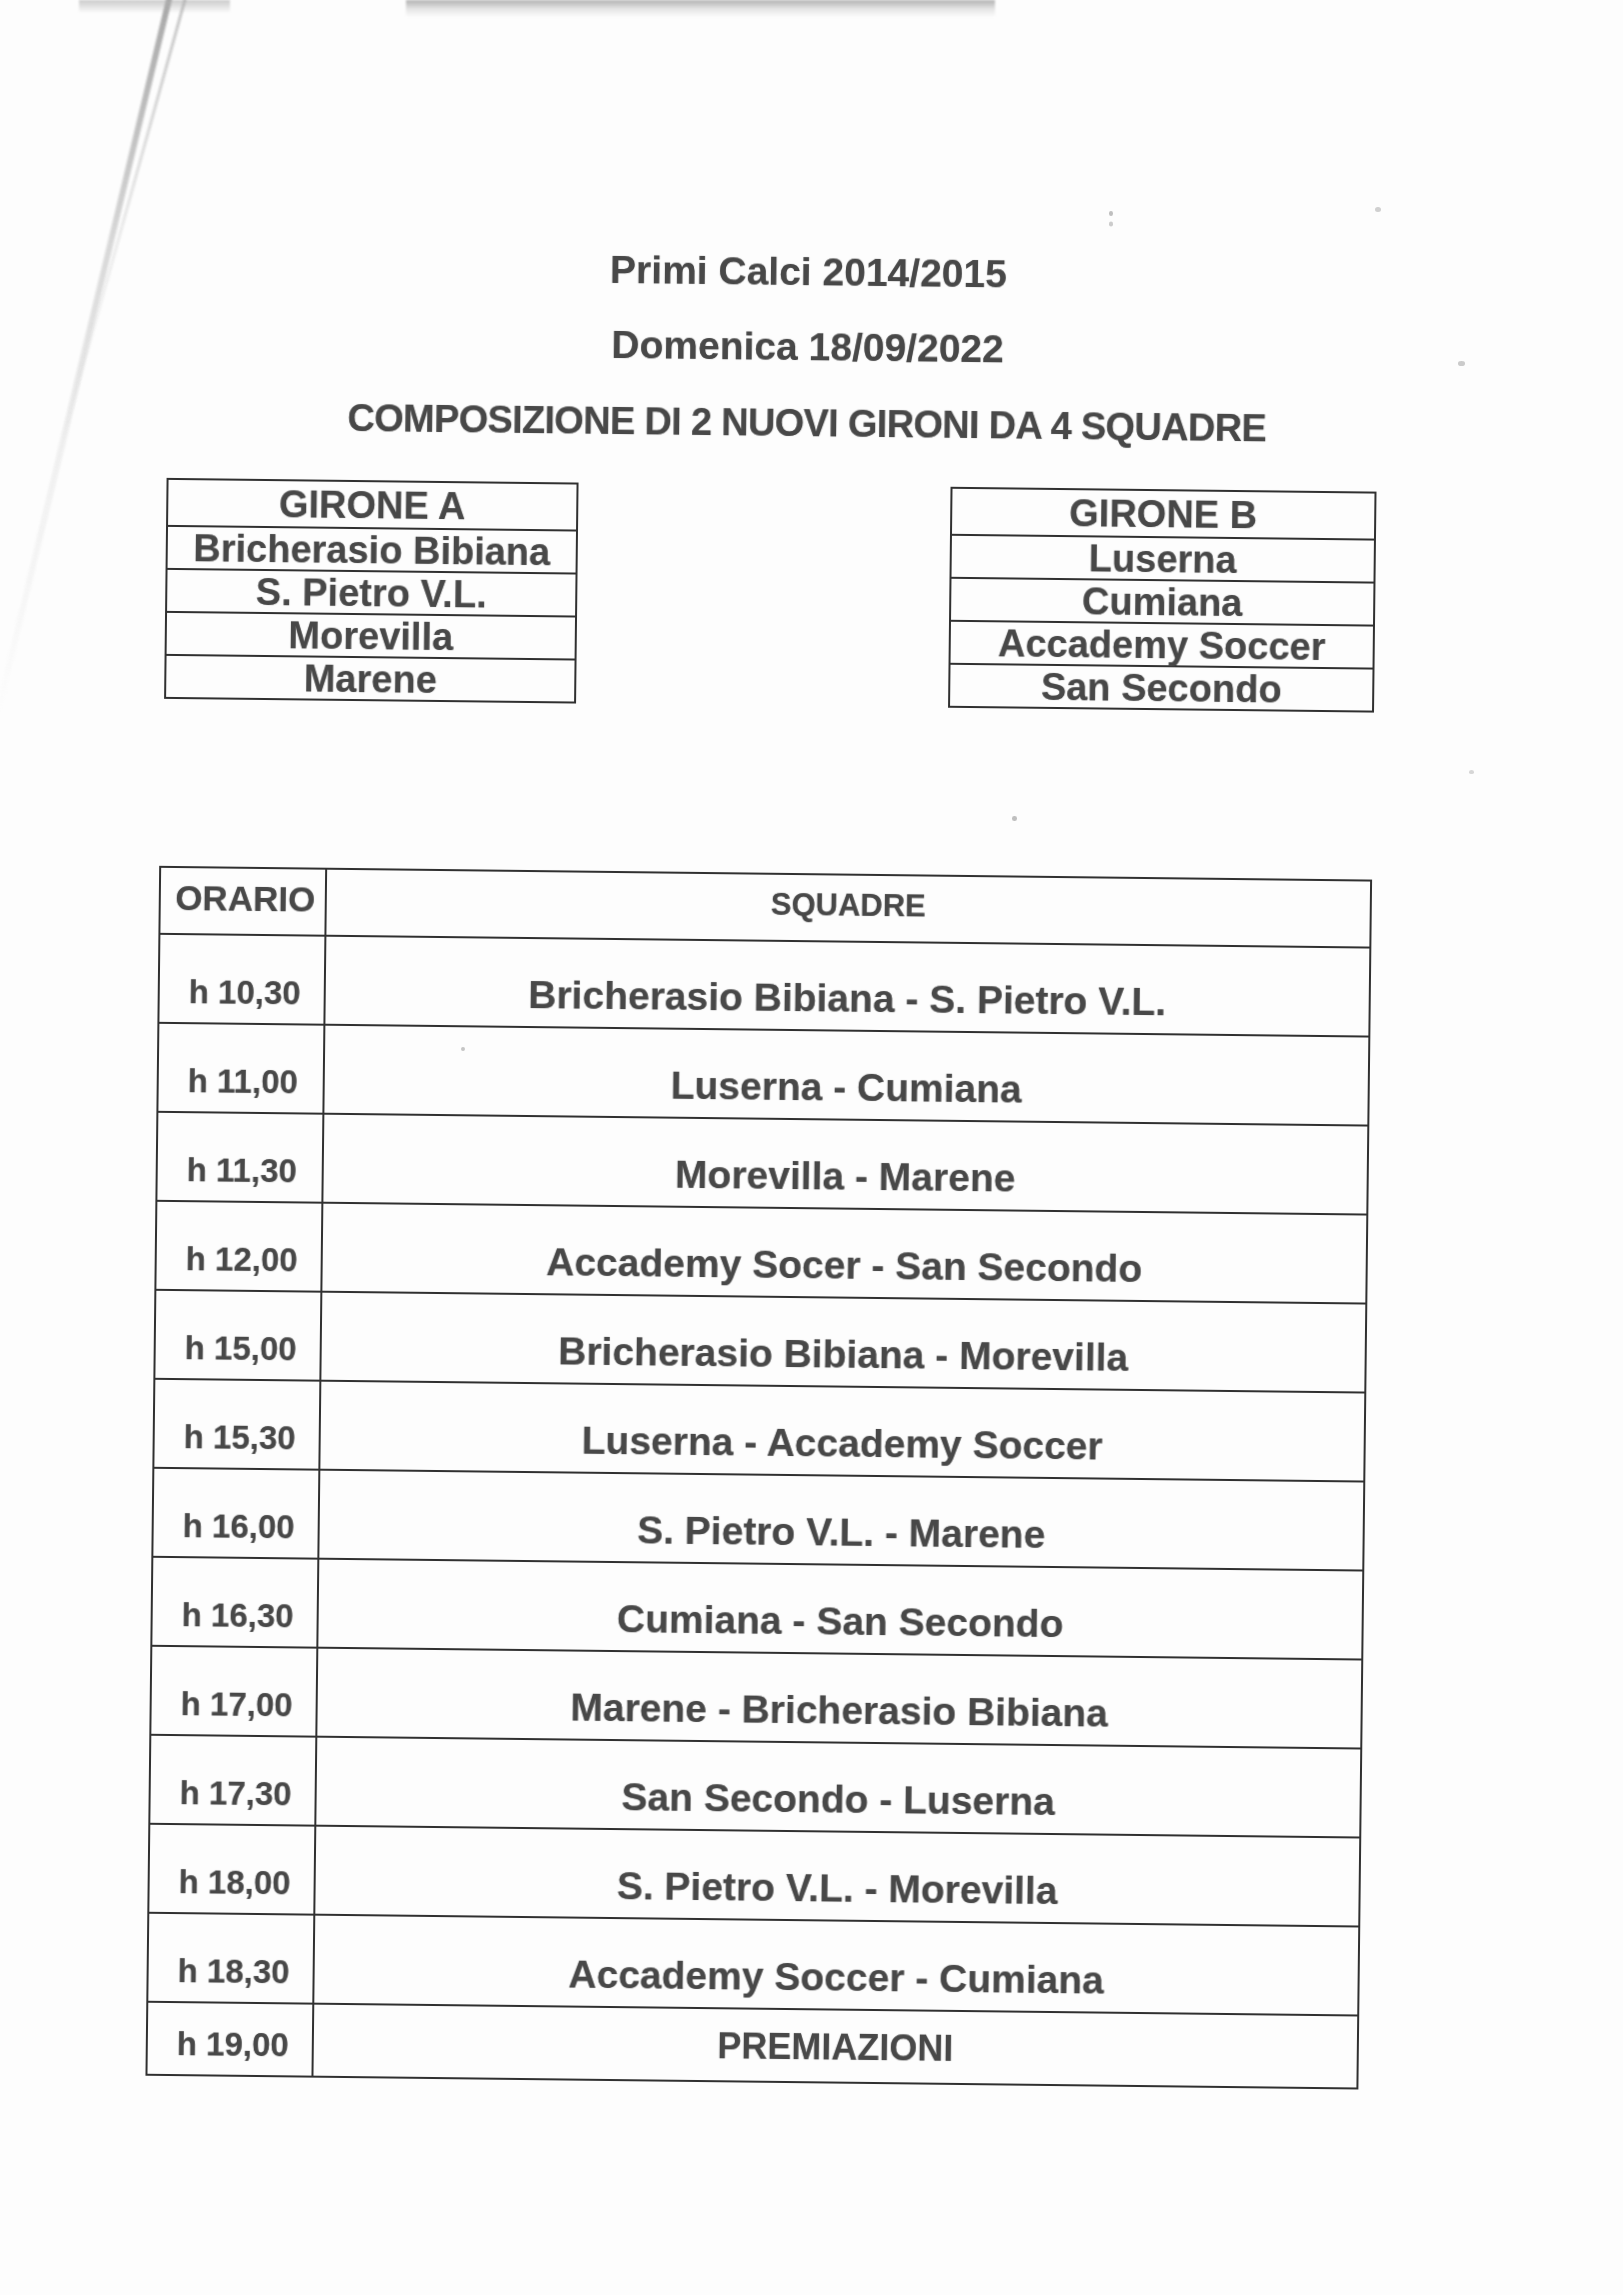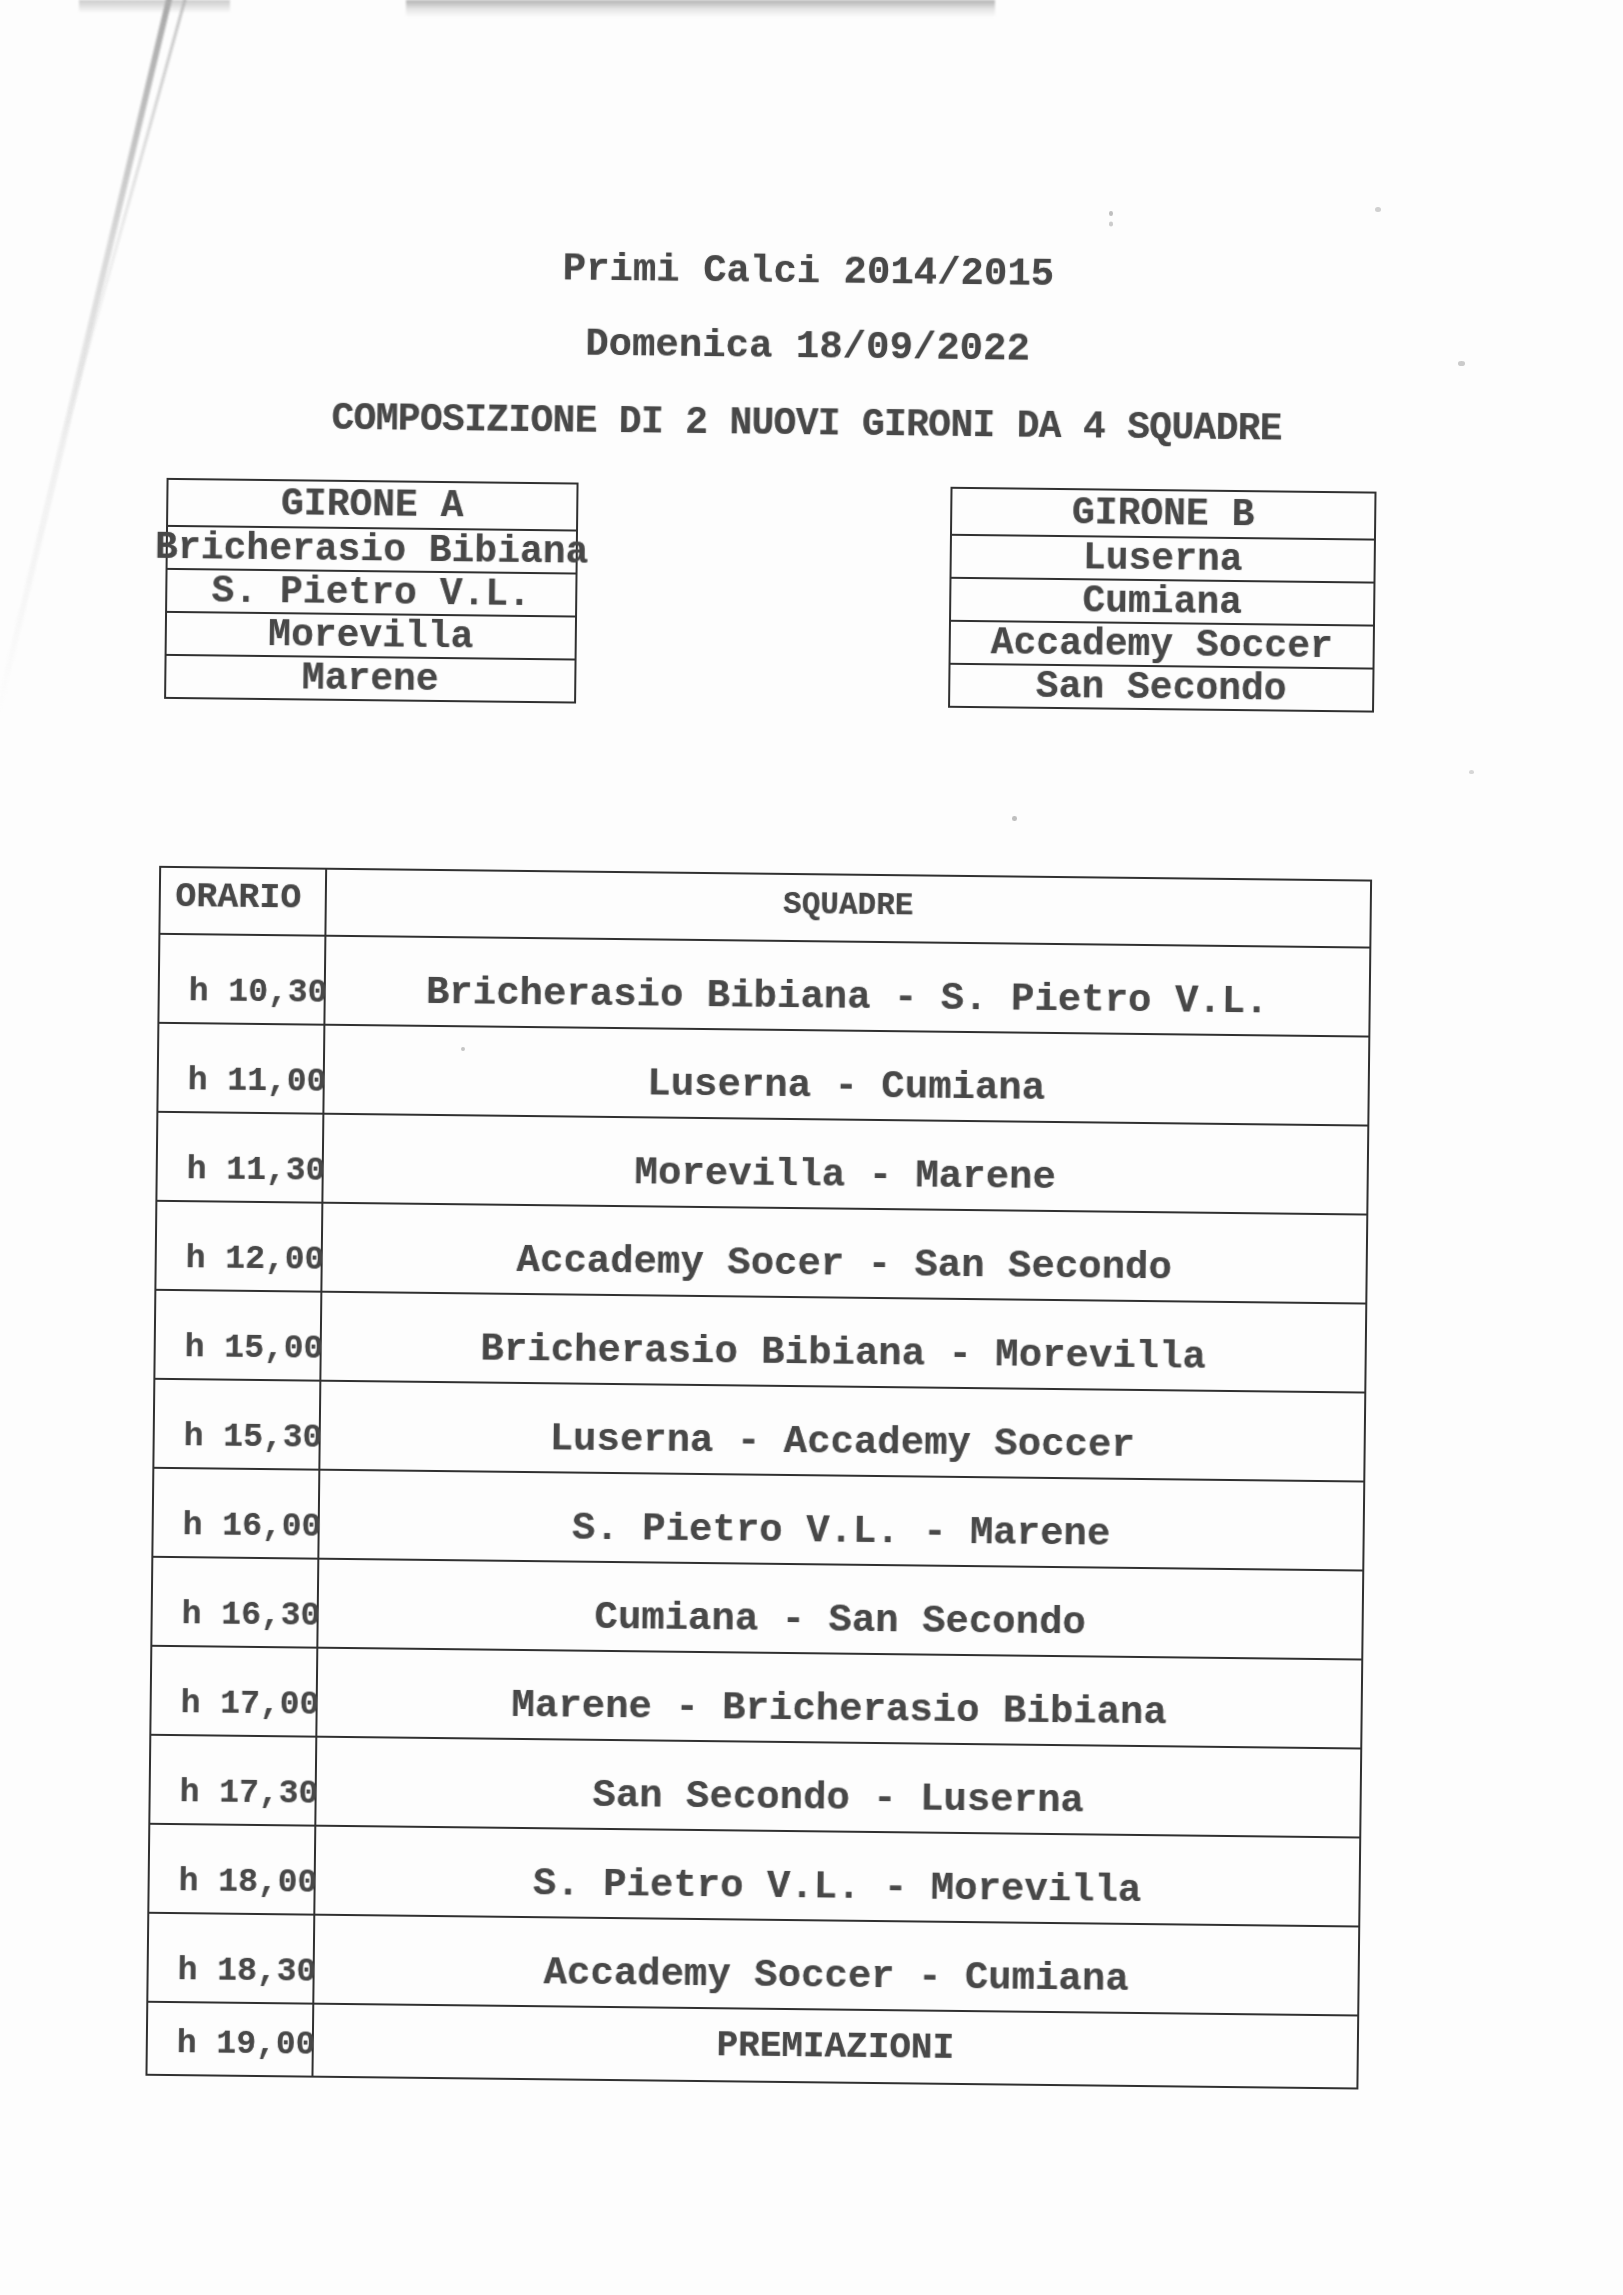--- a/index.html
+++ b/index.html
@@ -10,21 +10,21 @@
   html,body{
     margin:0;padding:0;
     width:1623px;height:2295px;
     background:#ffffff;
     overflow:hidden;
   }
   .page{
     position:relative;
     width:1623px;height:2295px;
     background:var(--paper);
-    font-family:Liberation Mono, monospace;
+    font-family:Liberation Sans, sans-serif;
     font-weight:700;
     color:var(--ink);
   }
   
   .crease{
     position:absolute;
     transform-origin:top center;
     pointer-events:none;
   }
   .crease-main{

